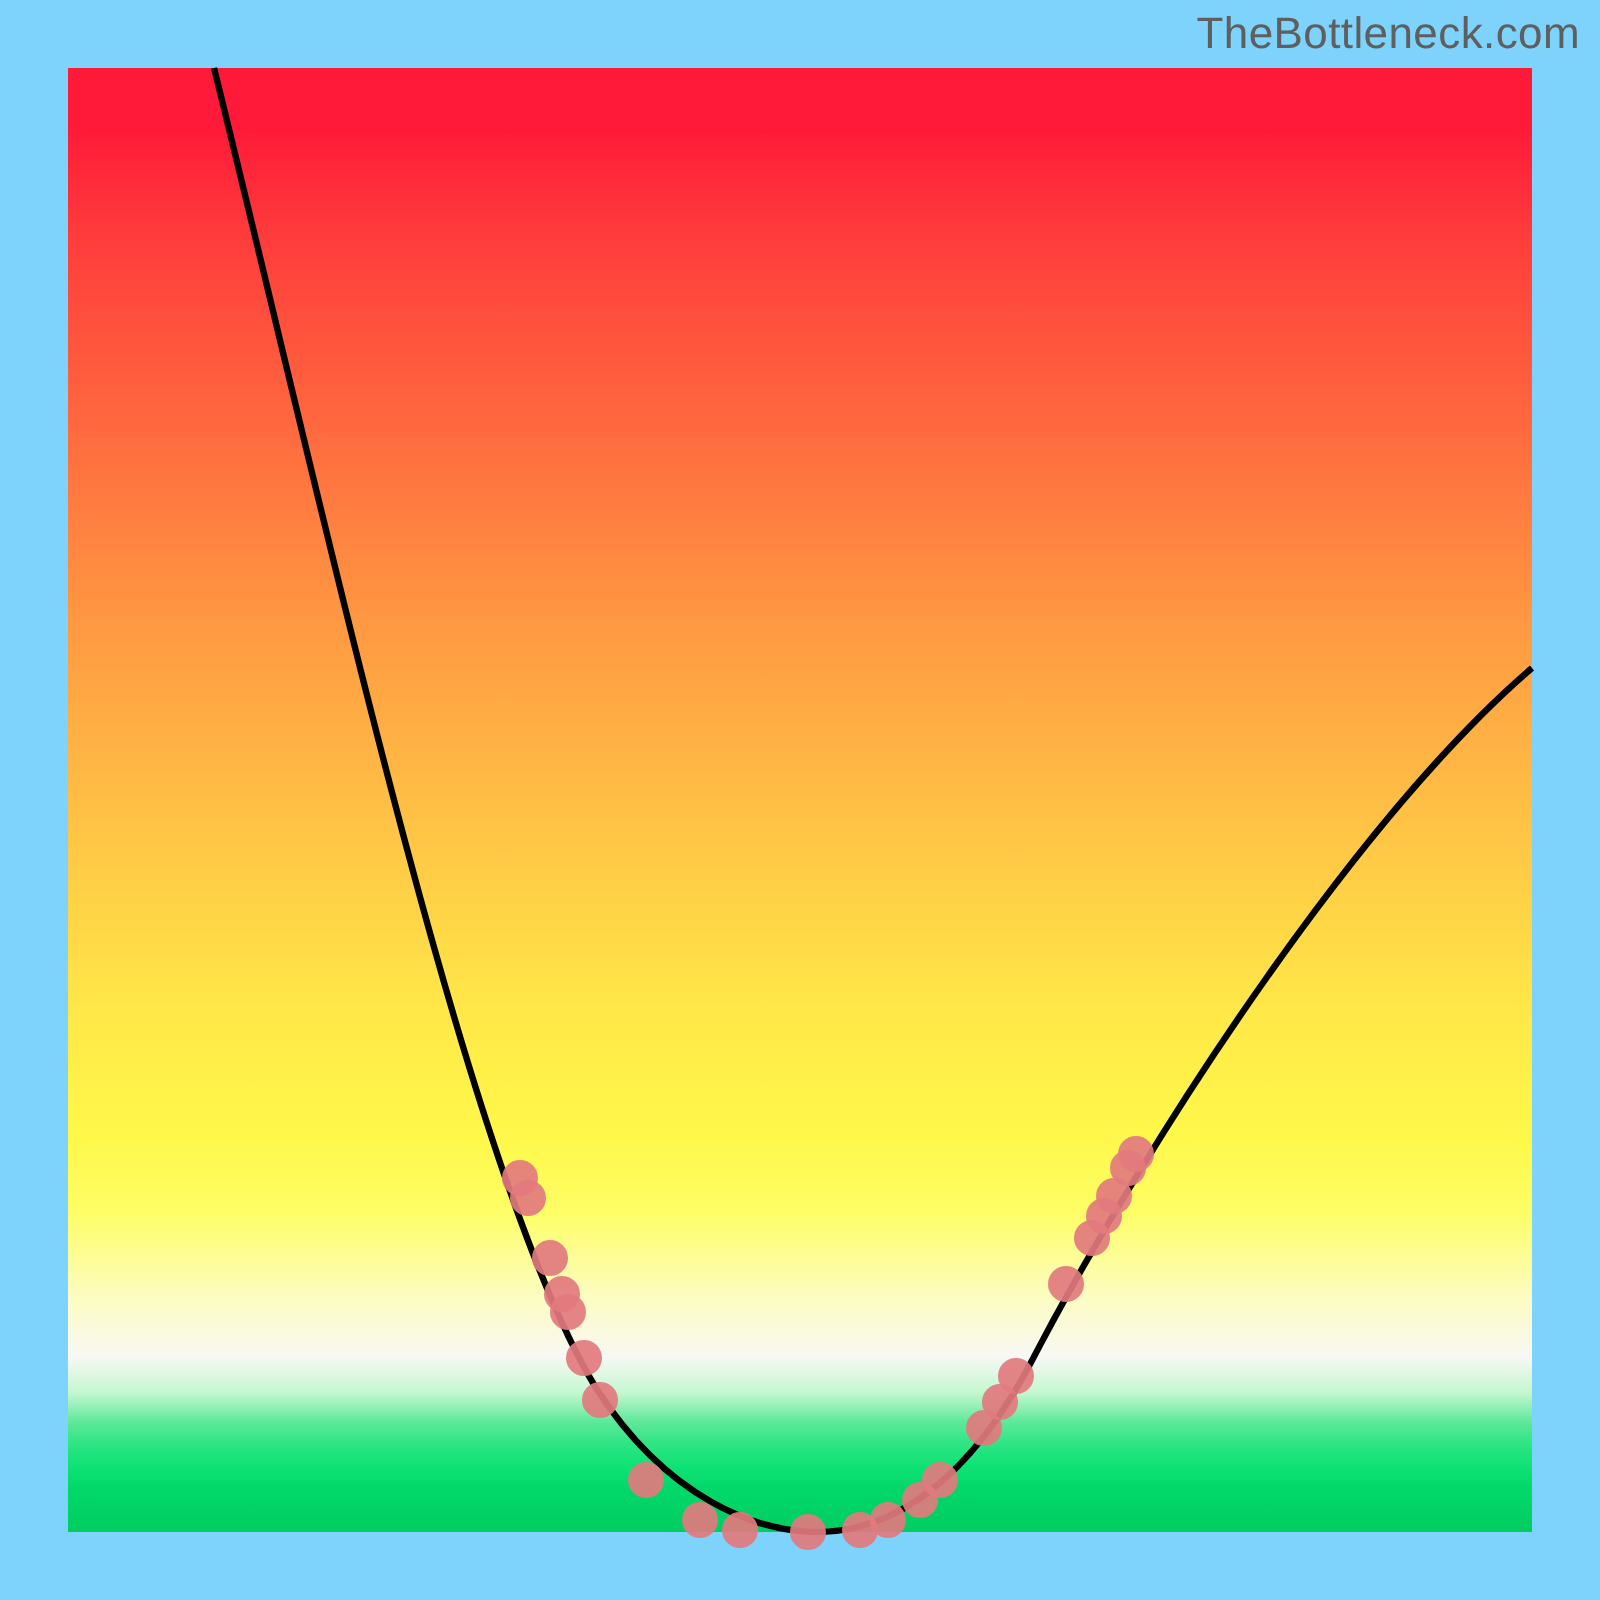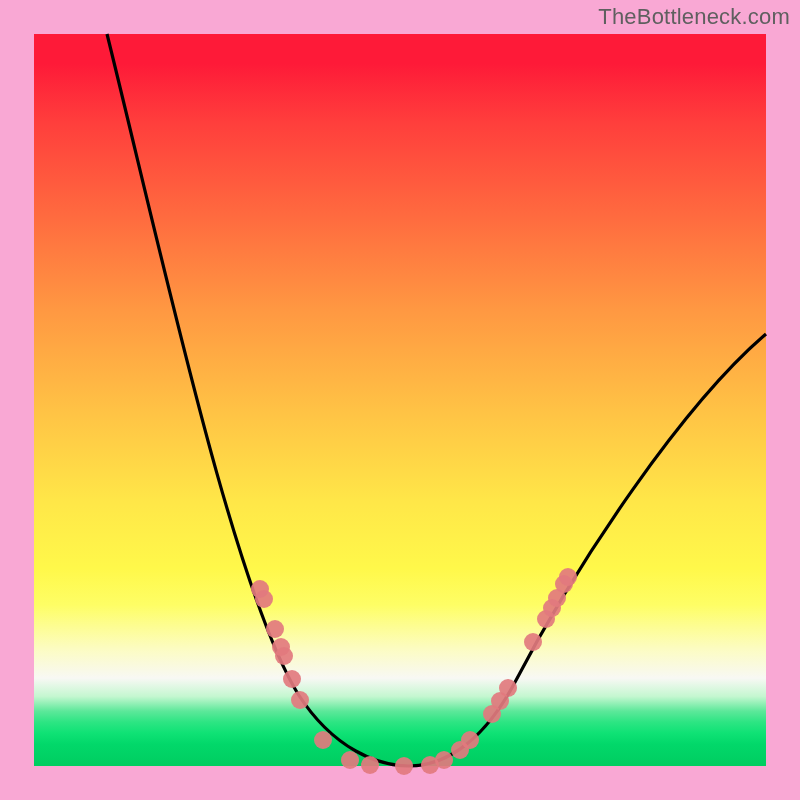--- a/index.html
+++ b/index.html
@@ -10,21 +10,21 @@
     background: #000;
     overflow: hidden;
     font-family: Arial, Helvetica, sans-serif;
   }
   .frame {
     position: absolute;
     left: 0;
     top: 0;
     width: 800px;
     height: 800px;
-    background: #f9a8d4;
+    background: #7dd3fc;
   }
   .plot {
     position: absolute;
     left: 34px;
     top: 34px;
     width: 732px;
     height: 732px;
     background: linear-gradient(to bottom,
       #fe1a38 0%,
       #fe1a38 4%,

